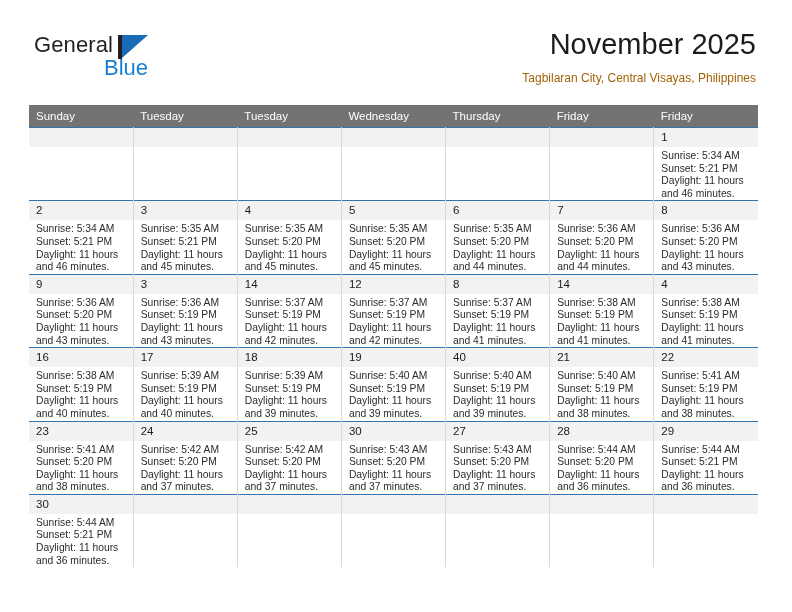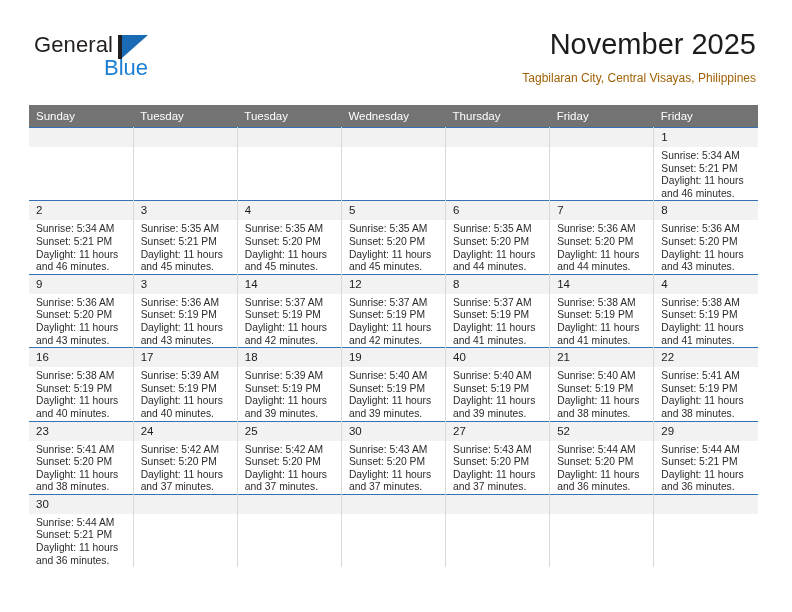--- a/index.html
+++ b/index.html
@@ -452,21 +452,21 @@
           <td>
             <div class="daynum">27</div>
             <div class="info">
               <div>Sunrise: 5:43 AM</div>
               <div>Sunset: 5:20 PM</div>
               <div>Daylight: 11 hours</div>
               <div>and 37 minutes.</div>
             </div>
           </td>
           <td>
-            <div class="daynum">52</div>
+            <div class="daynum">28</div>
             <div class="info">
               <div>Sunrise: 5:44 AM</div>
               <div>Sunset: 5:20 PM</div>
               <div>Daylight: 11 hours</div>
               <div>and 36 minutes.</div>
             </div>
           </td>
           <td>
             <div class="daynum">29</div>
             <div class="info">

